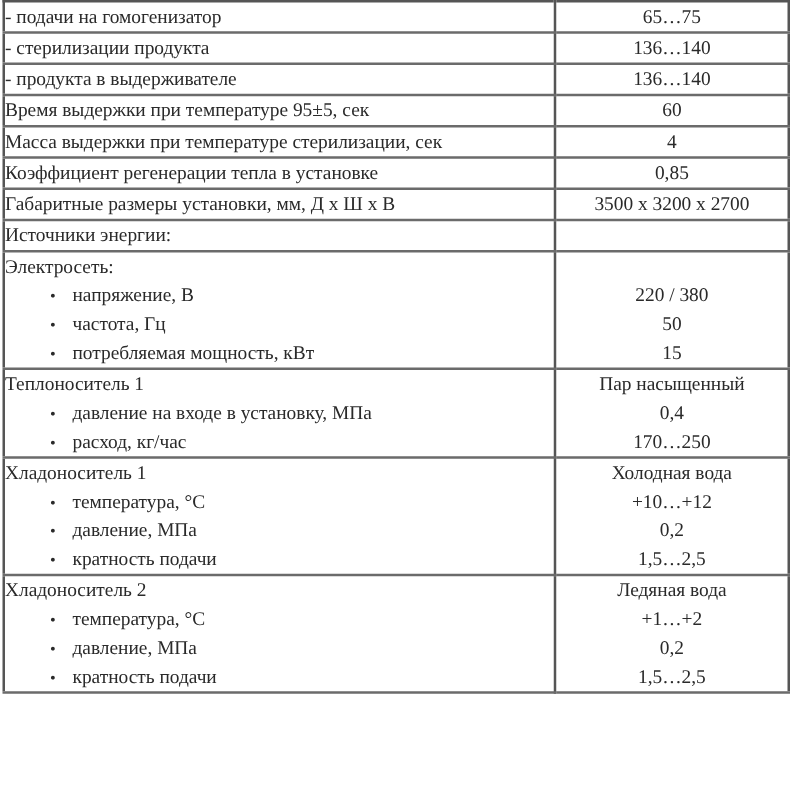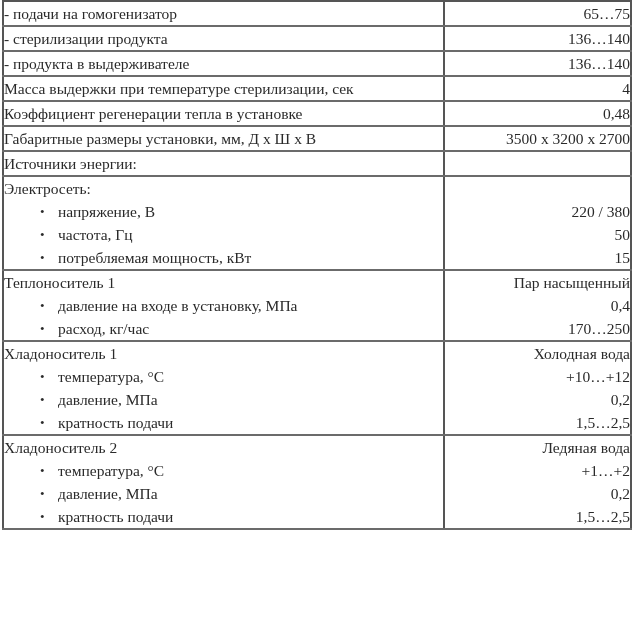--- a/index.html
+++ b/index.html
@@ -34,21 +34,21 @@
     border-bottom: 2px solid #6b6b6b;
     vertical-align: top;
     padding: 0;
   }
   td.param {
     border-right: 2px solid #555555;
     padding-left: 6px;
     text-align: left;
   }
   td.value {
-    text-align: right;
+    text-align: center;
     margin-top: 12px;
   }
   .line {
     height: 23px;
     line-height: 23px;
     font-size: 15.5px;
     white-space: nowrap;
     overflow: hidden;
   }
   .line.sub {
@@ -97,32 +97,40 @@
       <tr>
         <td class="param">
           <div class="line">- продукта в выдерживателе</div>
         </td>
         <td class="value">
           <div class="line">136…140</div>
         </td>
       </tr>
       <tr>
         <td class="param">
+          <div class="line">Время выдержки при температуре 95±5, сек</div>
+        </td>
+        <td class="value">
+          <div class="line">60</div>
+        </td>
+      </tr>
+      <tr>
+        <td class="param">
           <div class="line">Масса выдержки при температуре стерилизации, сек</div>
         </td>
         <td class="value">
           <div class="line">4</div>
         </td>
       </tr>
       <tr>
         <td class="param">
           <div class="line">Коэффициент регенерации тепла в установке</div>
         </td>
         <td class="value">
-          <div class="line">0,48</div>
+          <div class="line">0,85</div>
         </td>
       </tr>
       <tr>
         <td class="param">
           <div class="line">Габаритные размеры установки, мм, Д х Ш х В</div>
         </td>
         <td class="value">
           <div class="line">3500 x 3200 x 2700</div>
         </td>
       </tr>

